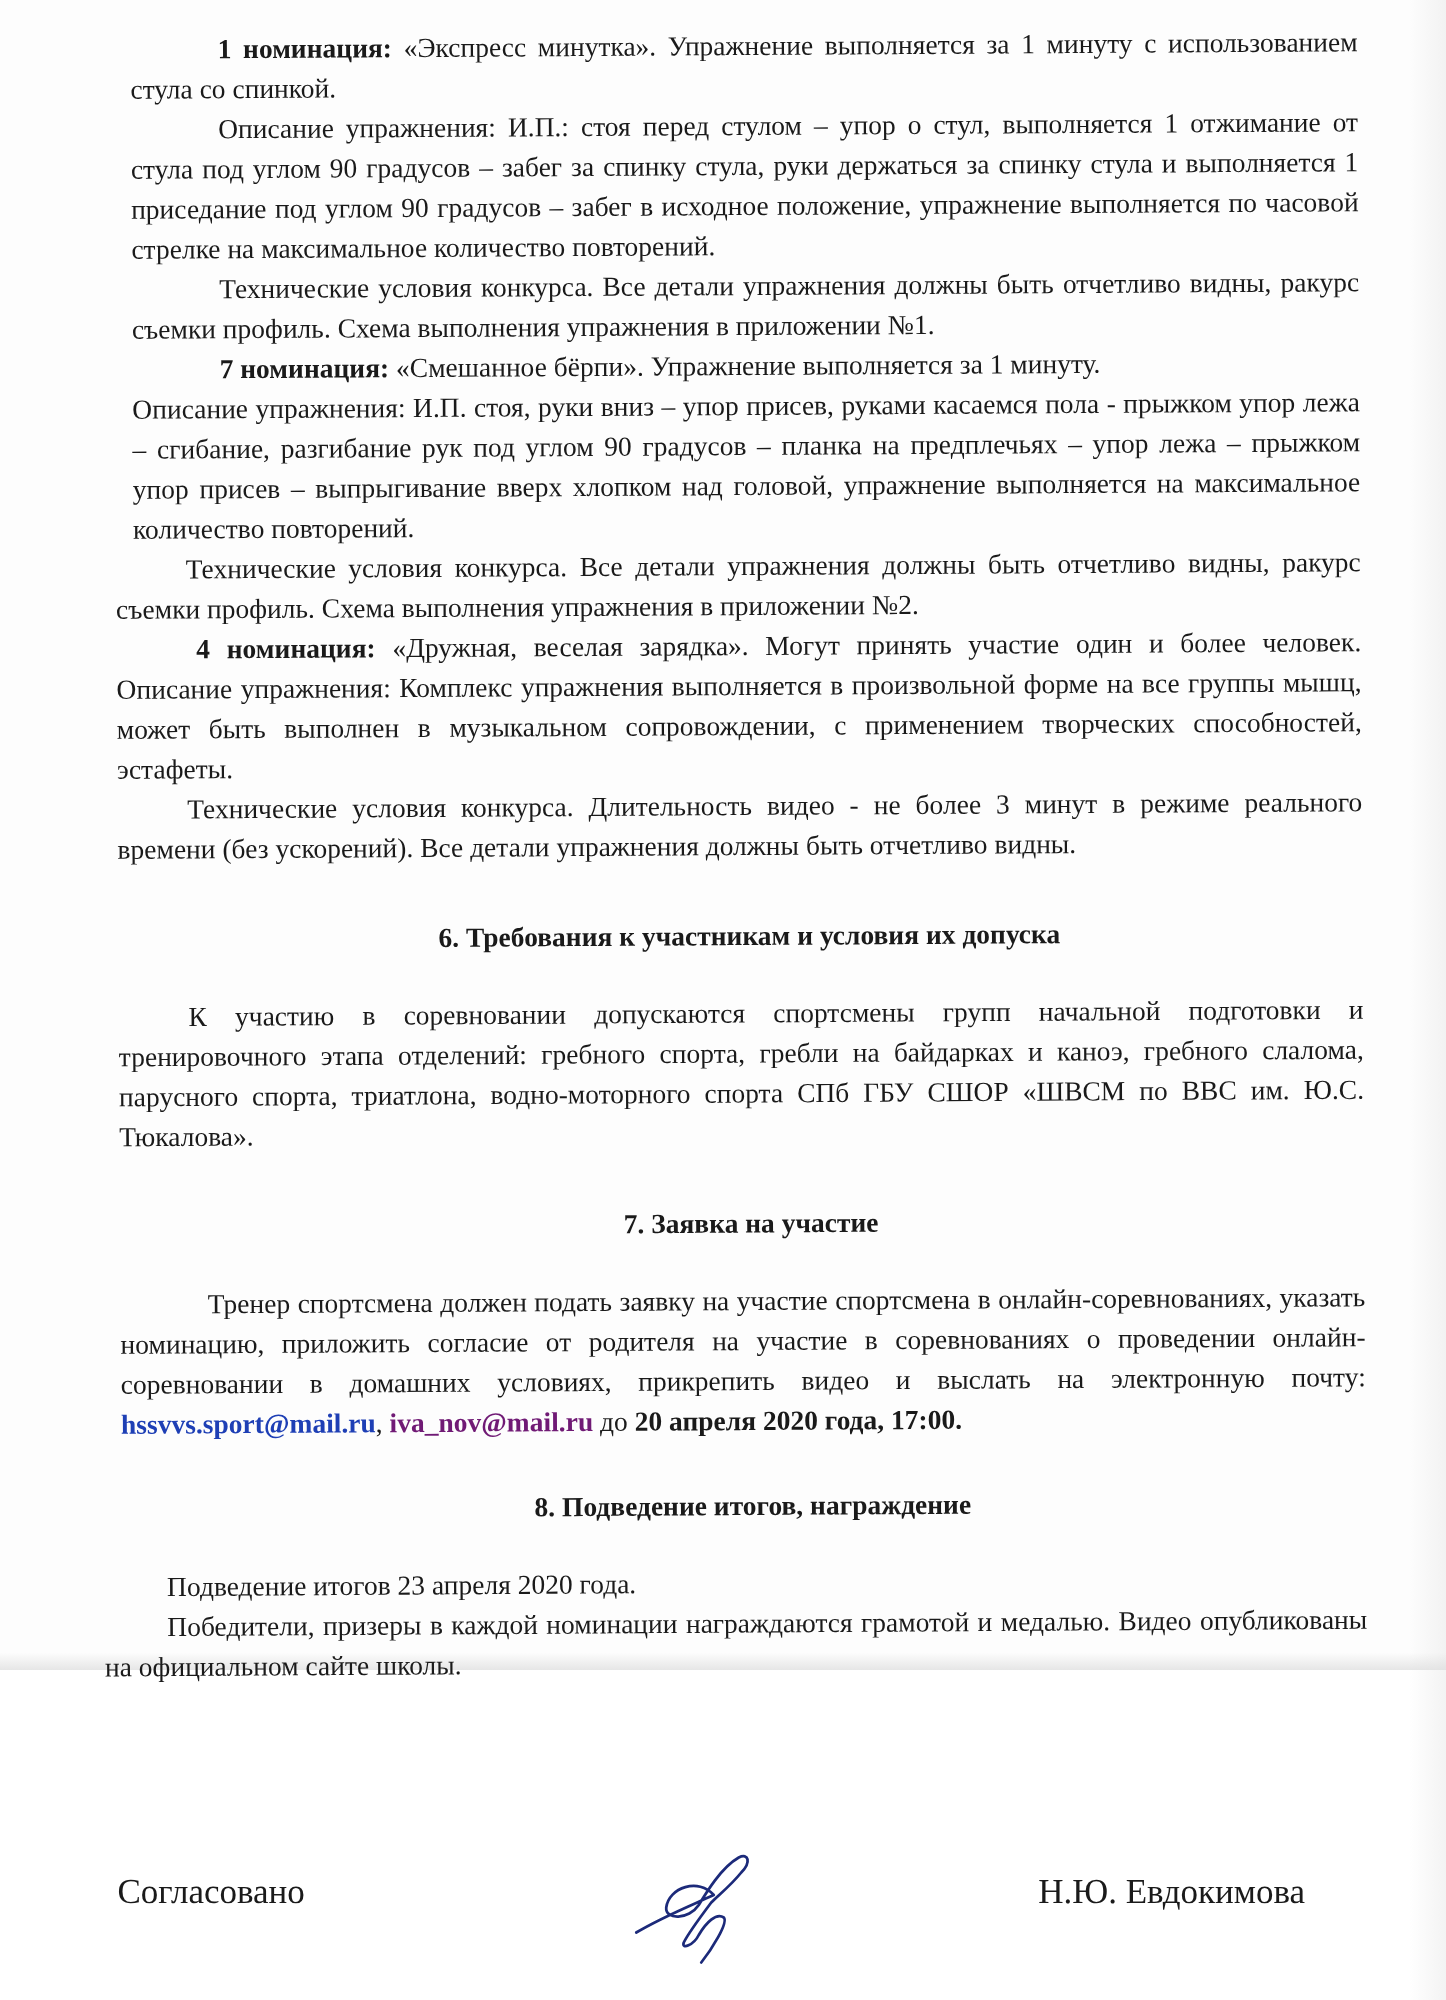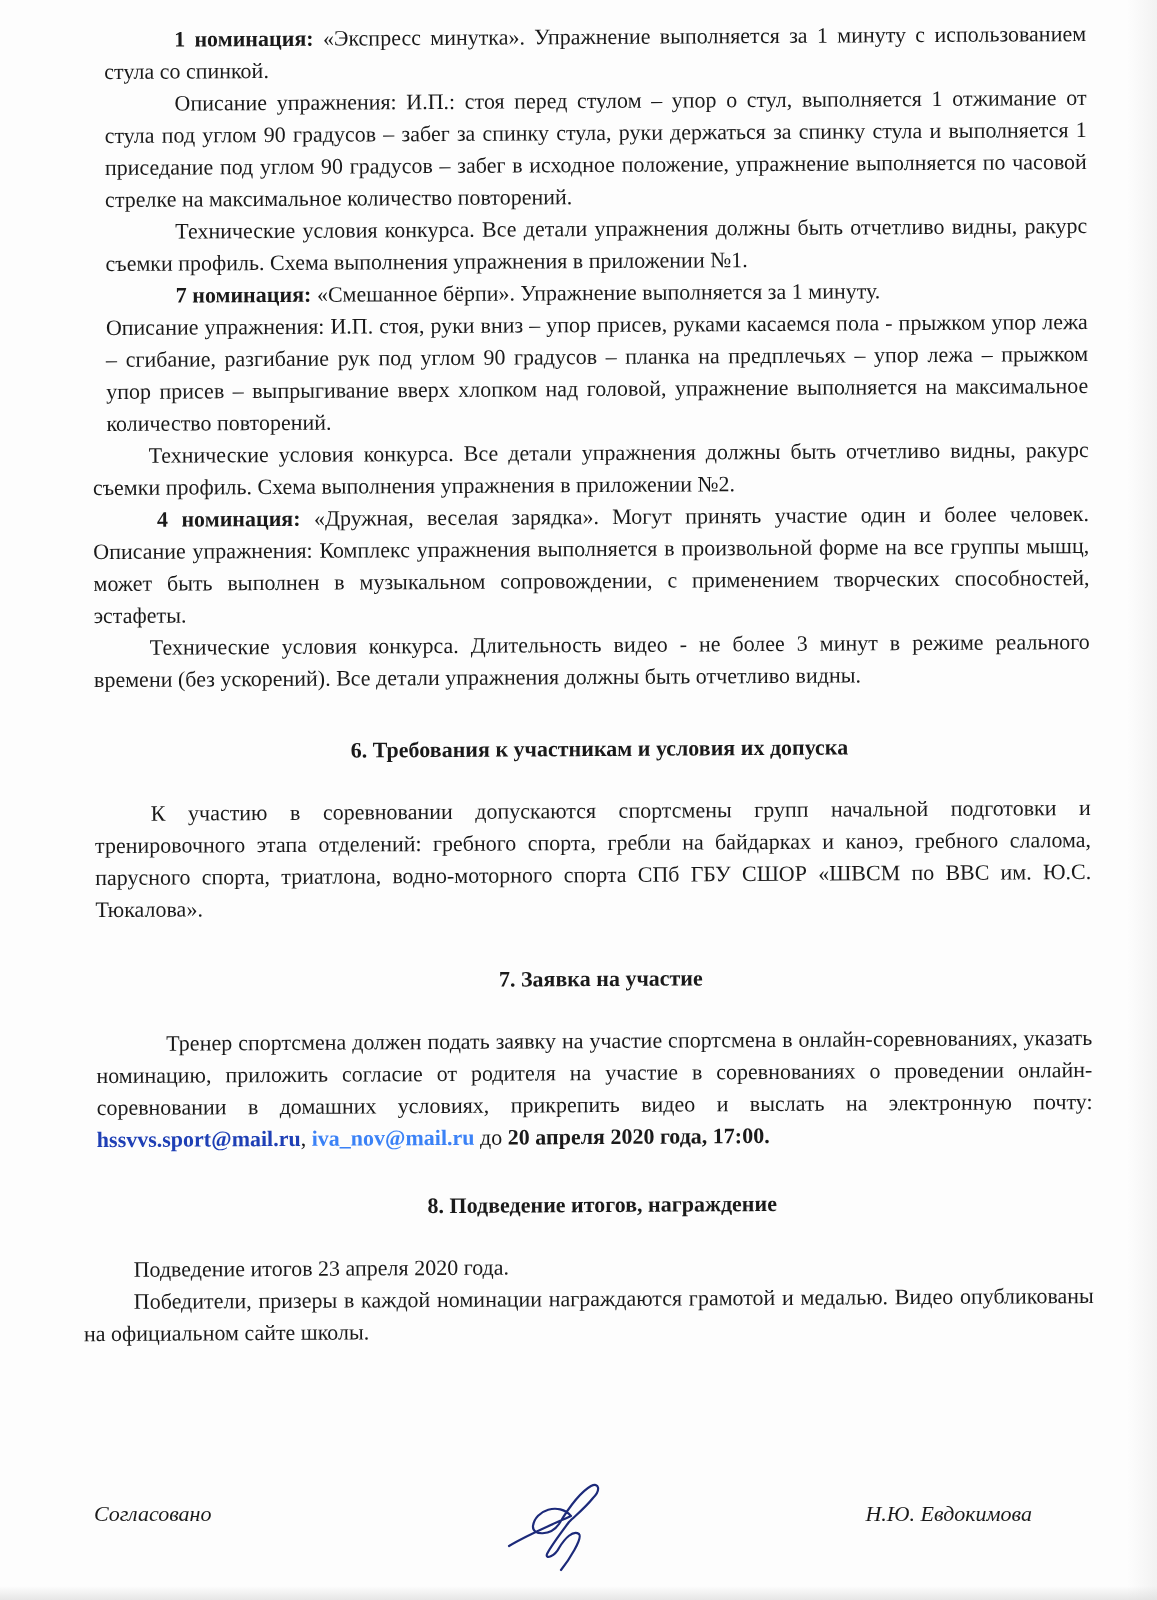--- a/index.html
+++ b/index.html
@@ -11,21 +11,21 @@
       width: 1157px;
       height: 1600px;
       position: relative;
       overflow: hidden;
       font-family: "Liberation Serif", "DejaVu Serif", serif;
       color: #1a1a1a;
     }
     .page {
       position: absolute;
       left: 0; top: 0;
-      width: 1157px; height: 1600px;
+      width: 1157px; height: 1336px;
       background: #fdfdfd;
     }
     .edge-shadow {
       position: absolute;
       right: 0; top: 0;
       width: 30px; height: 1600px;
       background: linear-gradient(to right, rgba(255,255,255,0), rgba(235,235,235,0.6));
     }
     .bottom-shadow {
       position: absolute;
@@ -58,38 +58,37 @@
       margin: 0;
     }
     .gap-l { height: 40px; }
     .gap-m { height: 30px; }
     .link {
       color: #1e3fb5;
       font-weight: bold;
       text-decoration: none;
     }
     .link2 {
-      color: #3b82f6;
+      color: #701a75;
       font-weight: bold;
       text-decoration: none;
     }
     .shift-left { margin-left: -28px; }
     .shift-left2 { margin-left: -14px; }
     .signature-row {
       position: absolute;
       left: 94px;
       top: 1498px;
       width: 950px;
       height: 70px;
-      font-size: 22px;
+      font-size: 28px;
       line-height: 32px;
-      font-style: italic;
     }
     .sig-left { position: absolute; left: 0; top: 0; }
-    .sig-right { position: absolute; right: 12px; top: 0; text-align: center; }
+    .sig-right { position: absolute; right: 0; top: 0; text-align: center; }
     .sig-mark { position: absolute; left: 405px; top: -34px; }
   </style>
 </head>
 <body>
 
 <div class="page">
   <div class="edge-shadow"></div>
   <div class="bottom-shadow"></div>
 
   <div class="content">

